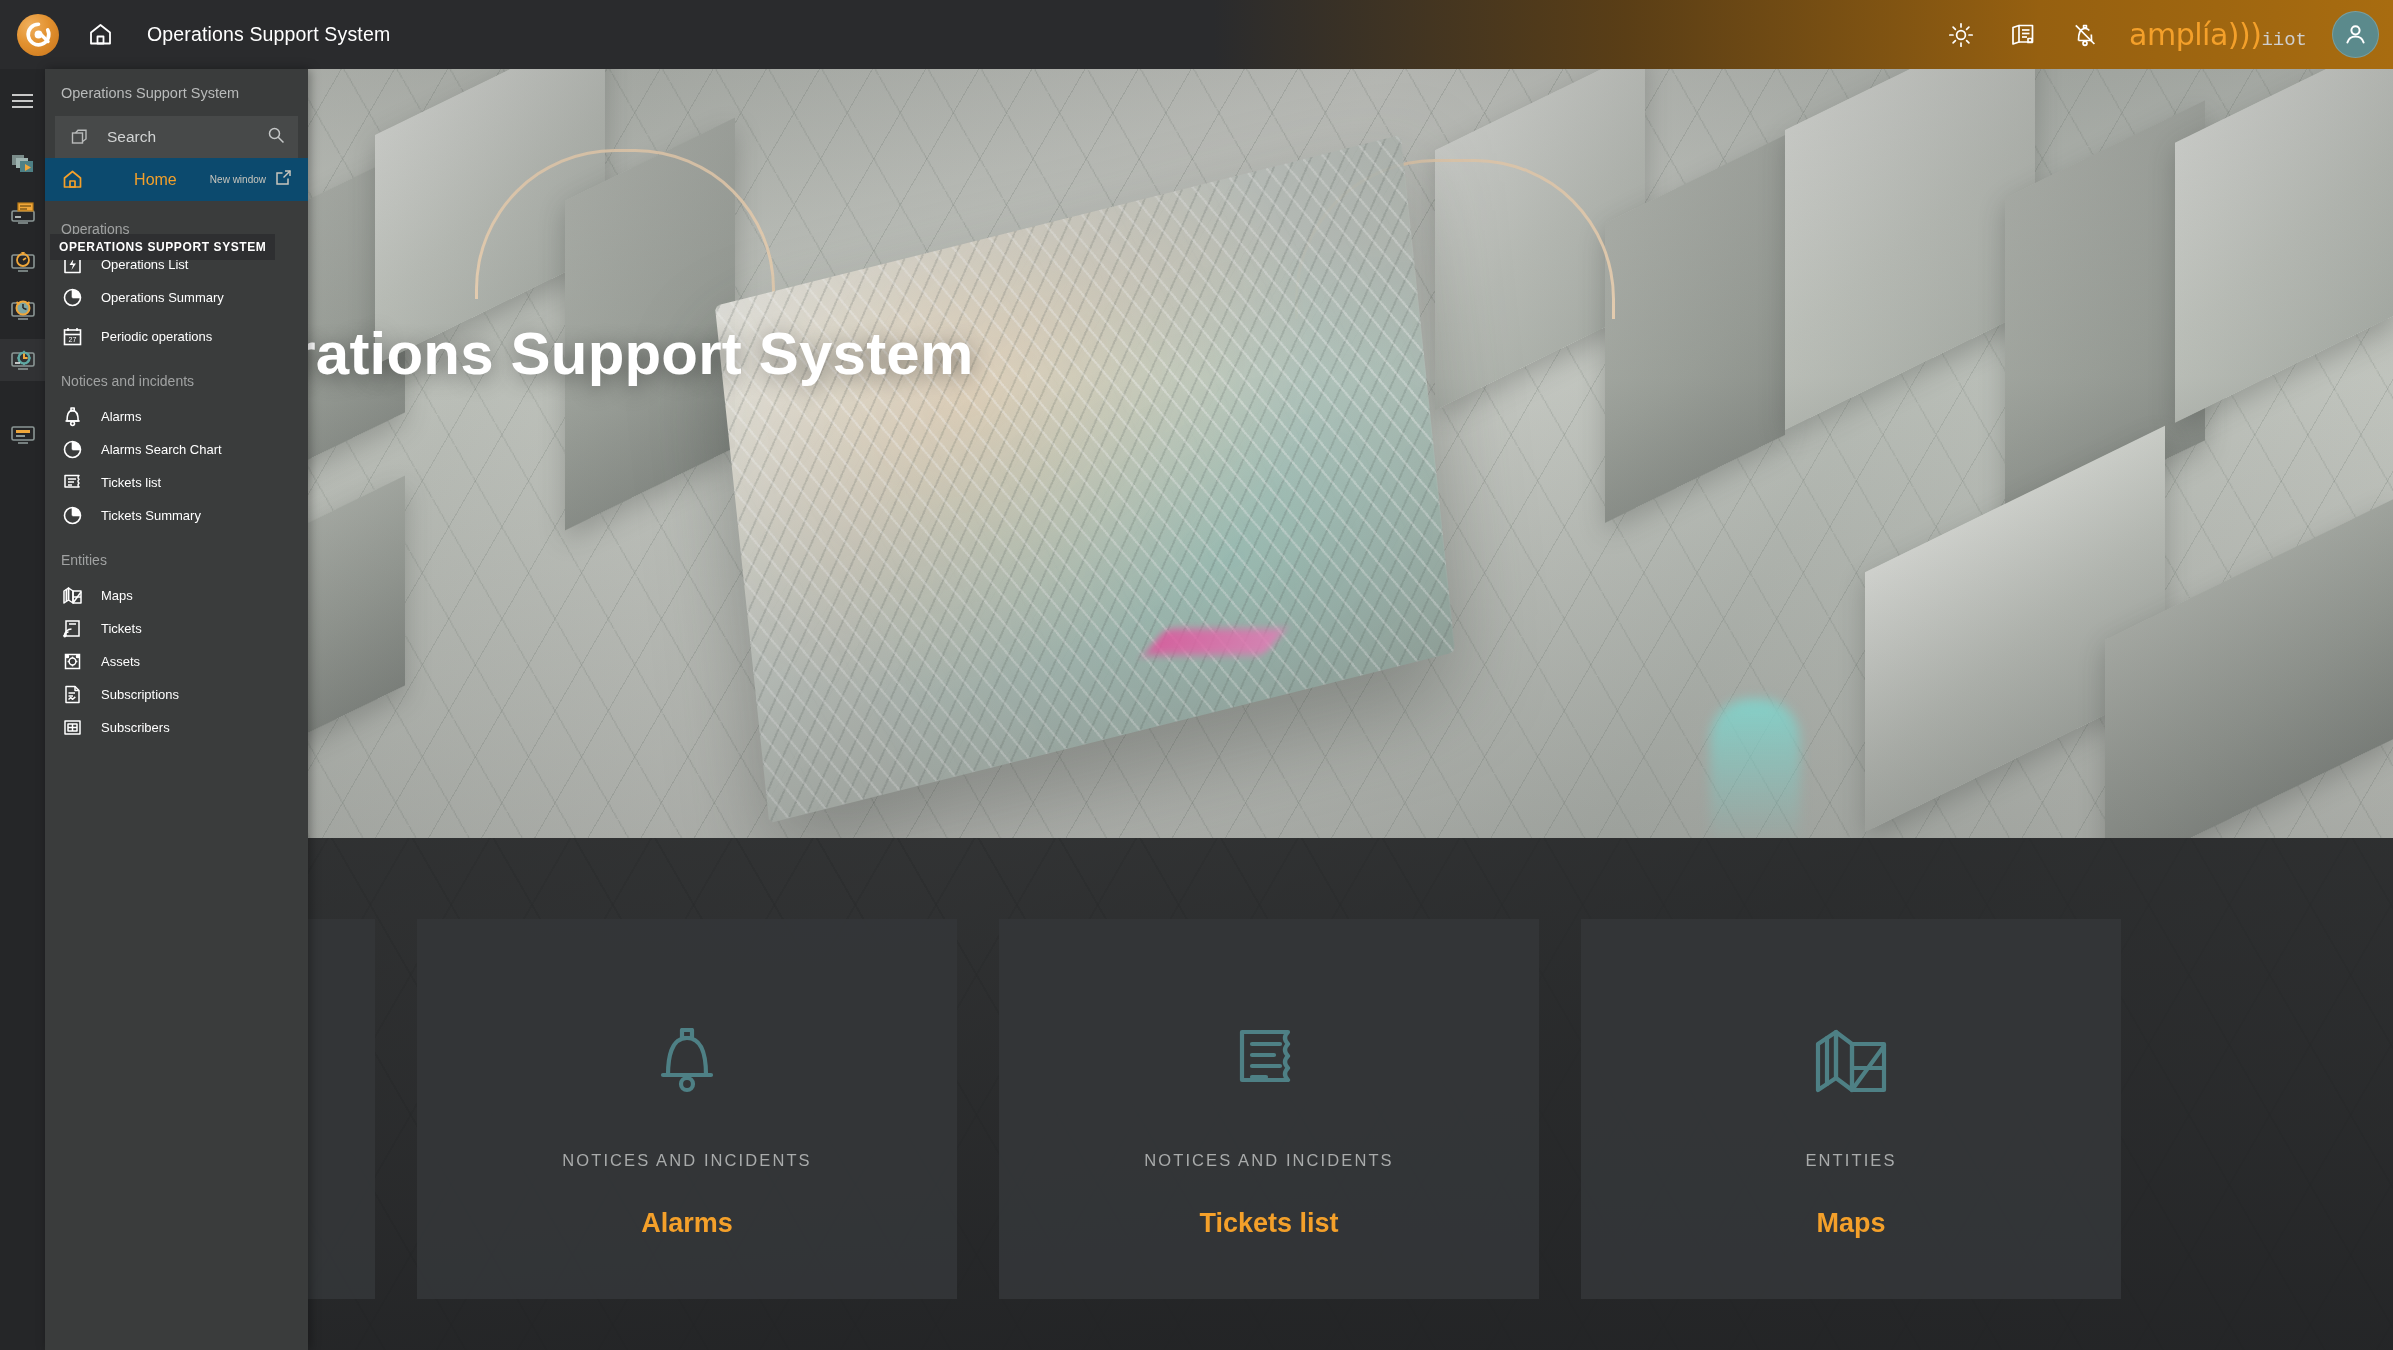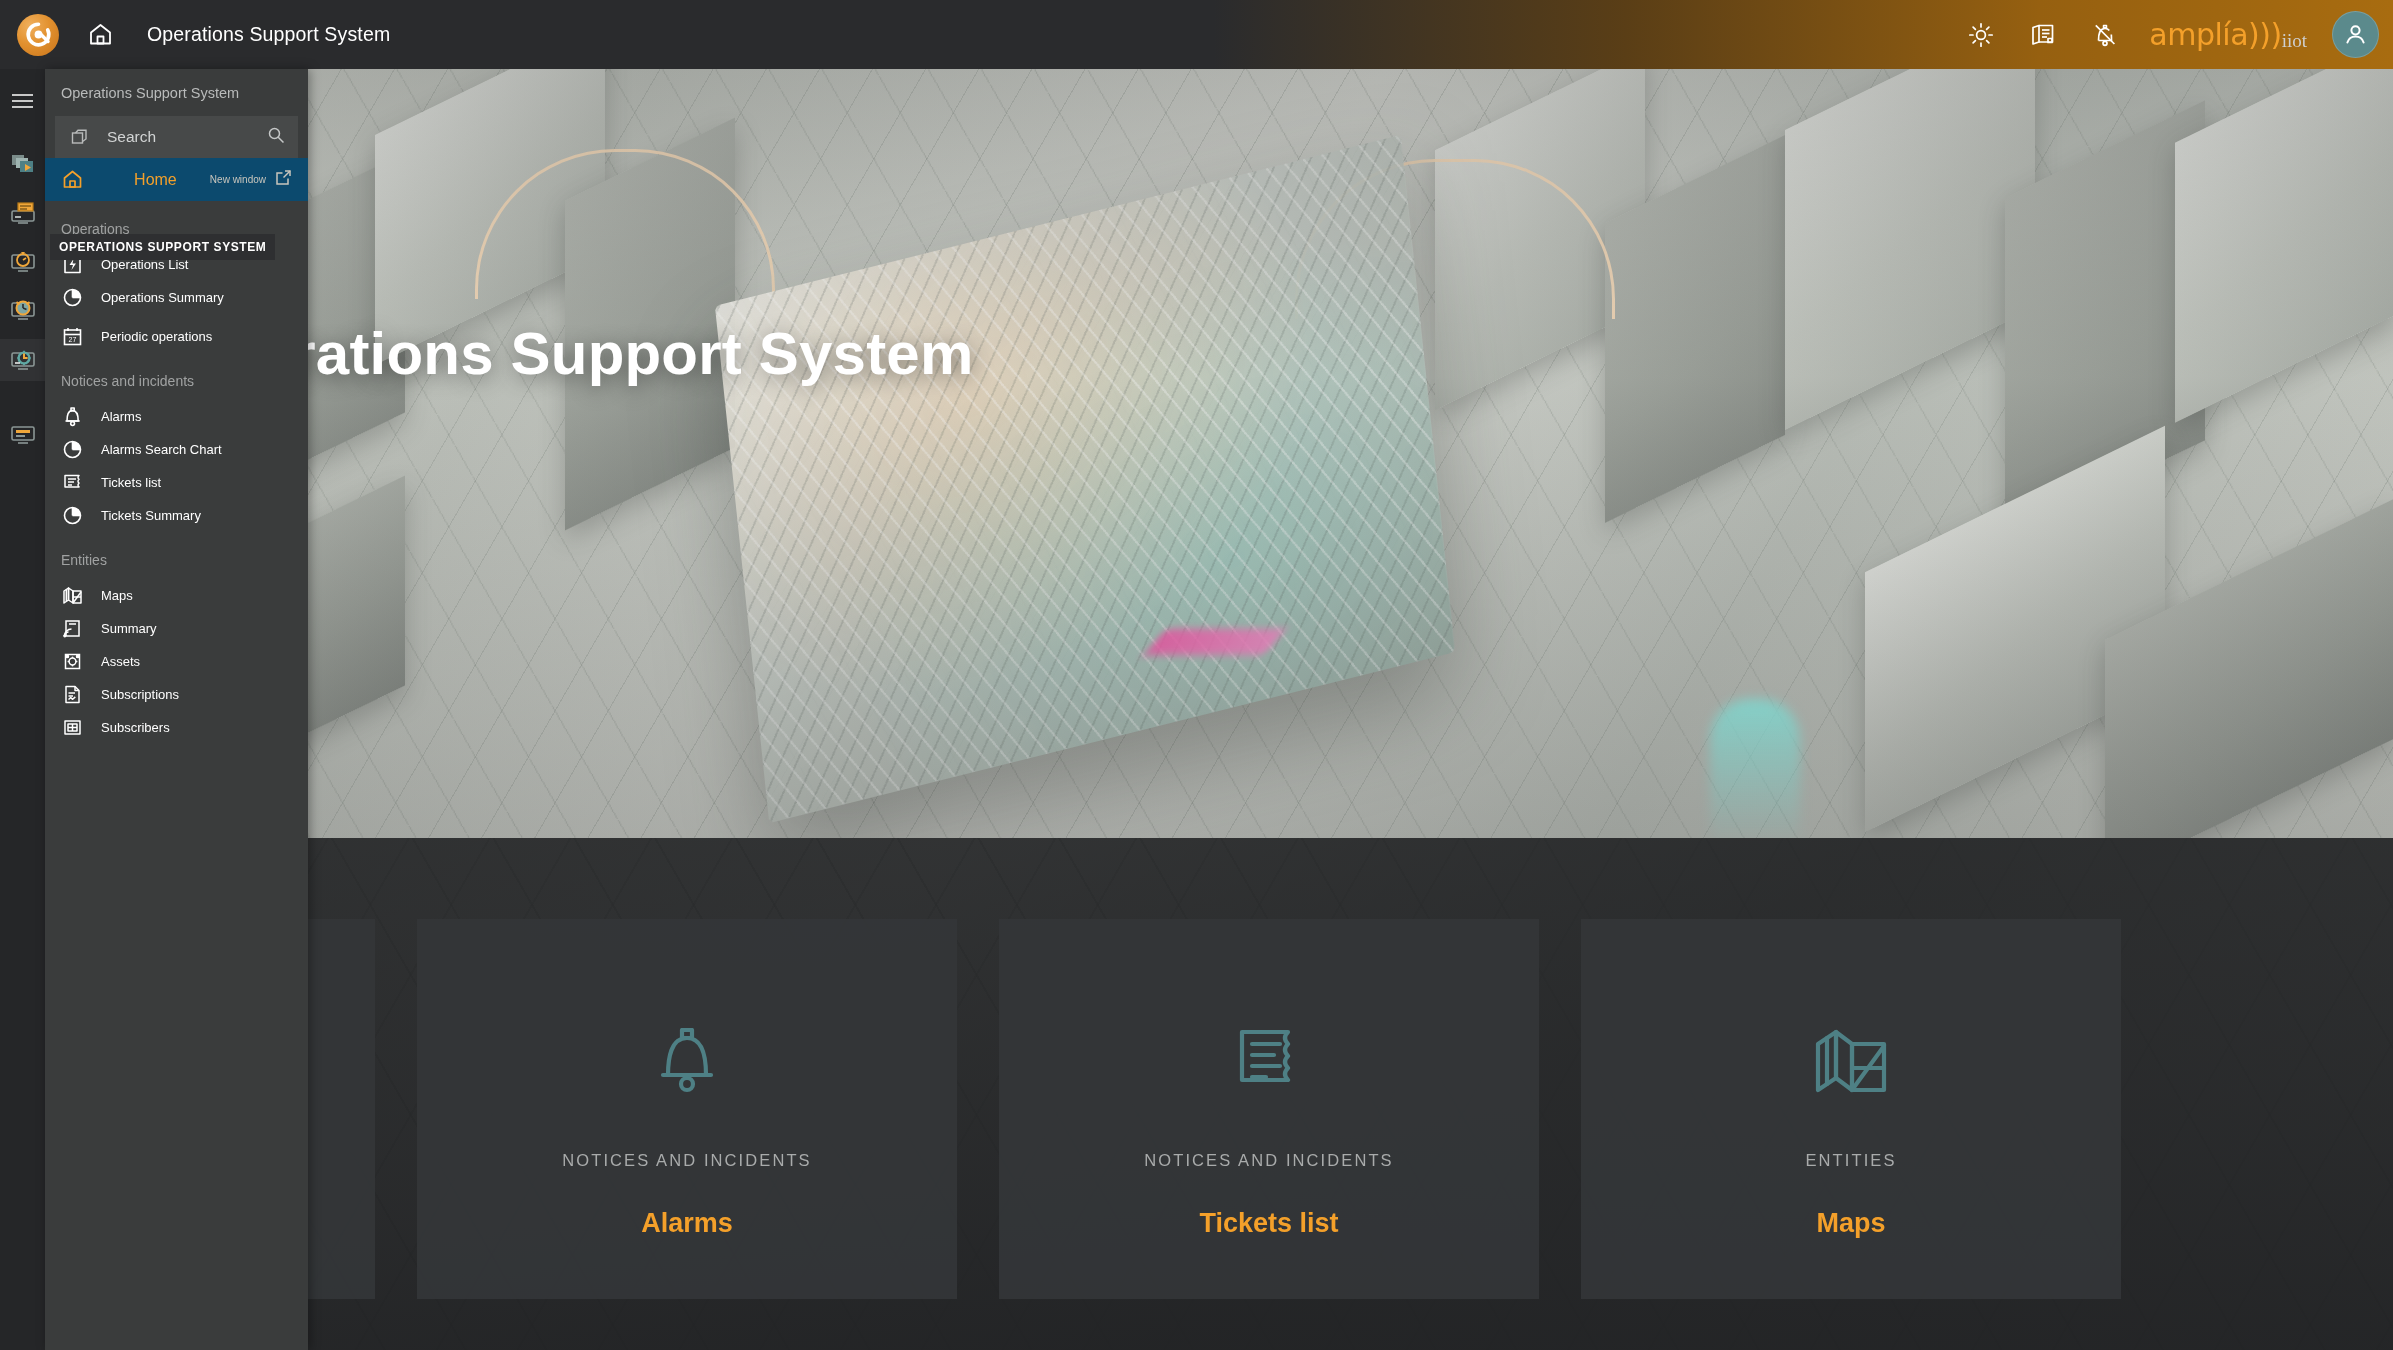--- a/index.html
+++ b/index.html
@@ -57,21 +57,21 @@
   .amplia-logo {
     display: flex; flex-direction: row; align-items: flex-end;
     margin-right: 22px; margin-left: 4px; line-height: 1;
   }
   .amplia-word {
     color: #f4a02a; font-size: 30px; letter-spacing: -0.5px;
     font-family: "DejaVu Sans", sans-serif; font-weight: 400;
   }
   .amplia-sub {
     color: #cfcfcf; font-size: 19px; margin-top: 1px; margin-right: 3px;
-    font-family: Liberation Serif, serif;
+    font-family: Liberation Mono, monospace;
   }
   .avatar {
     width: 47px; height: 47px; border-radius: 50%;
     background: #5b8a8c;
     display: flex; align-items: center; justify-content: center;
     cursor: pointer;
     border: 1px solid rgba(255,255,255,.18);
   }
 
   
@@ -580,21 +580,21 @@
   <div class="sp-item">
     <span class="sp-ic">
       <svg width="21" height="21" viewBox="0 0 21 21" fill="none" stroke="#ffffff" stroke-width="1.5">
         <rect x="4" y="3" width="13" height="15"></rect>
         <line x1="7" y1="6" x2="14" y2="6"></line>
         <path d="M2.5 18 A7 7 0 0 1 9.5 11"></path>
         <path d="M2.5 18 A4 4 0 0 1 6.5 14"></path>
         <circle cx="2.8" cy="17.8" r="0.9" fill="#ffffff"></circle>
       </svg>
     </span>
-    <span class="sp-item-label">Summary</span>
+    <span class="sp-item-label">Tickets</span>
   </div>
 
   <div class="sp-item">
     <span class="sp-ic">
       <svg width="21" height="21" viewBox="0 0 21 21" fill="none" stroke="#ffffff" stroke-width="1.5">
         <rect x="3.5" y="3.5" width="14" height="14"></rect>
         <circle cx="10.5" cy="10.5" r="3.4"></circle>
         <g stroke-width="1.4">
           <line x1="10.5" y1="5.6" x2="10.5" y2="7.1"></line>
             <line x1="10.5" y1="13.9" x2="10.5" y2="15.4"></line>

